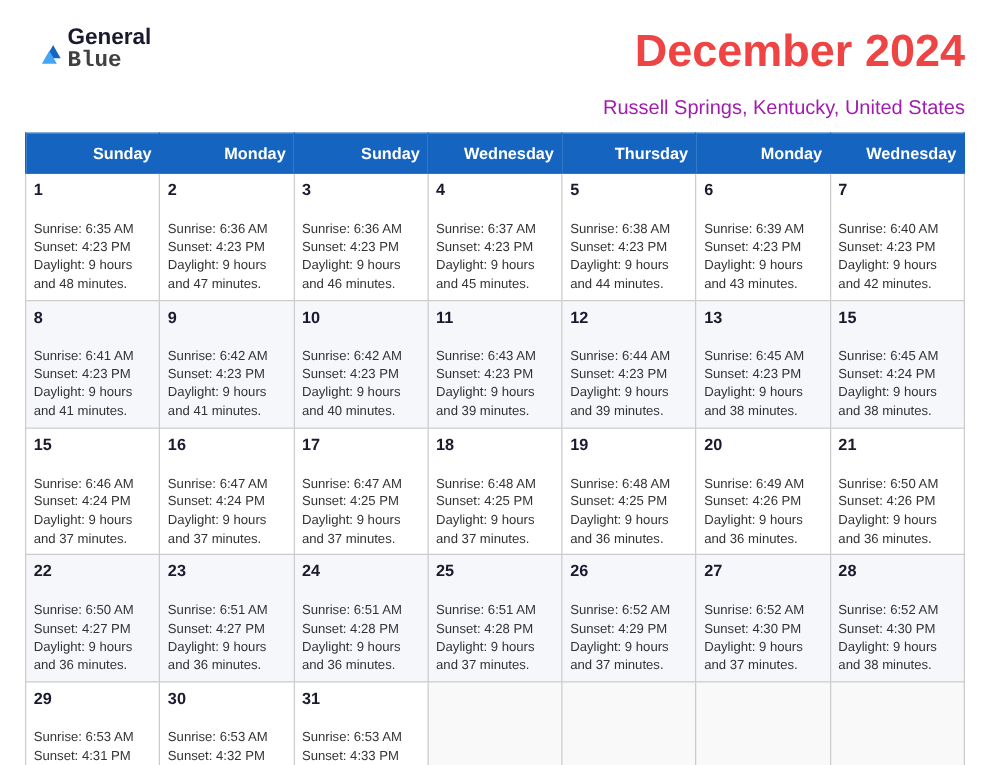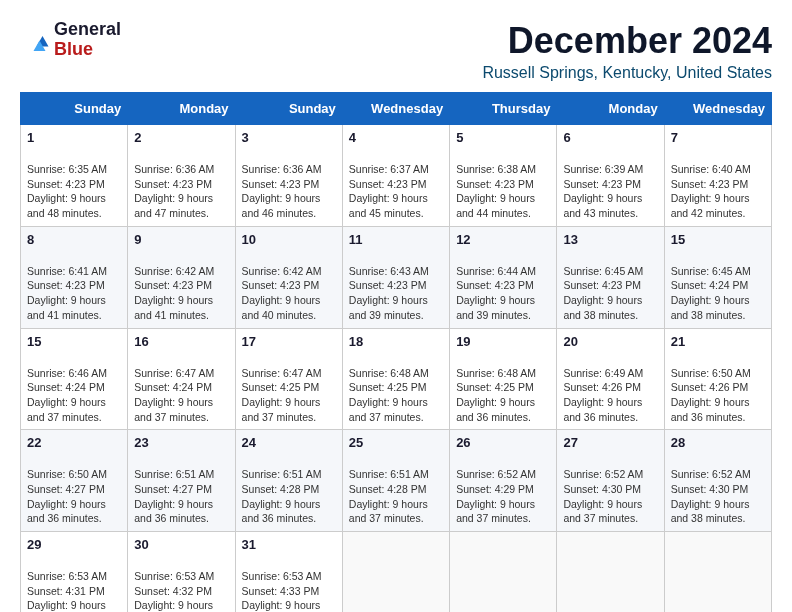--- a/index.html
+++ b/index.html
@@ -20,37 +20,37 @@
       display: flex;
       align-items: flex-end;
       gap: 4px;
     }
     .logo-text {
       font-size: 18px;
       font-weight: bold;
       color: #1a1a2e;
       line-height: 1.1;
     }
-    .logo-blue { color: #b91c1c; }
+    .logo-blue { color: #404040; font-family: Liberation Mono, monospace; }
     .logo-icon {
       width: 30px;
       height: 30px;
     }
     .title-area {
       text-align: right;
     }
     .calendar-title {
       font-size: 36px;
       font-weight: bold;
-      color: #0f172a;
+      color: #ef4444;
     }
     .calendar-subtitle {
       font-size: 16px;
-      color: #0c4a6e;
-      margin-top: 2px;
+      color: #a21caf;
+      margin-top: 16px;
     }
     .calendar-table {
       width: 100%;
       border-collapse: collapse;
       font-size: 11px;
     }
     .calendar-table th {
       background-color: #1565c0;
       color: #fff;
       padding: 8px 6px;

